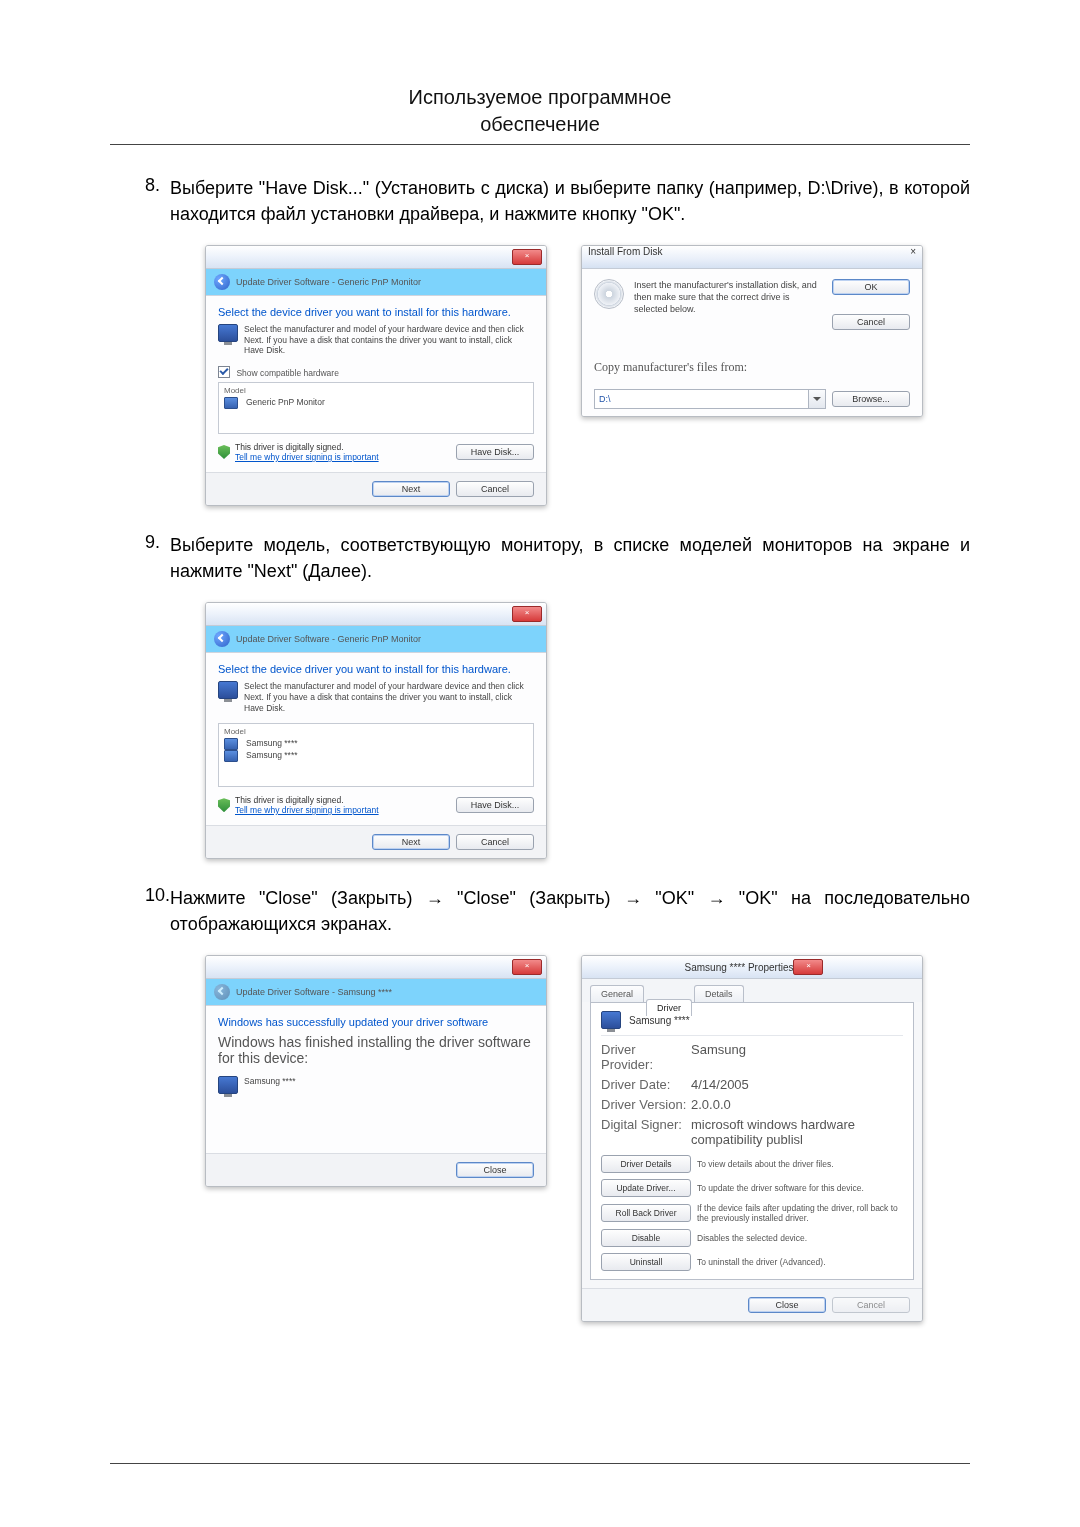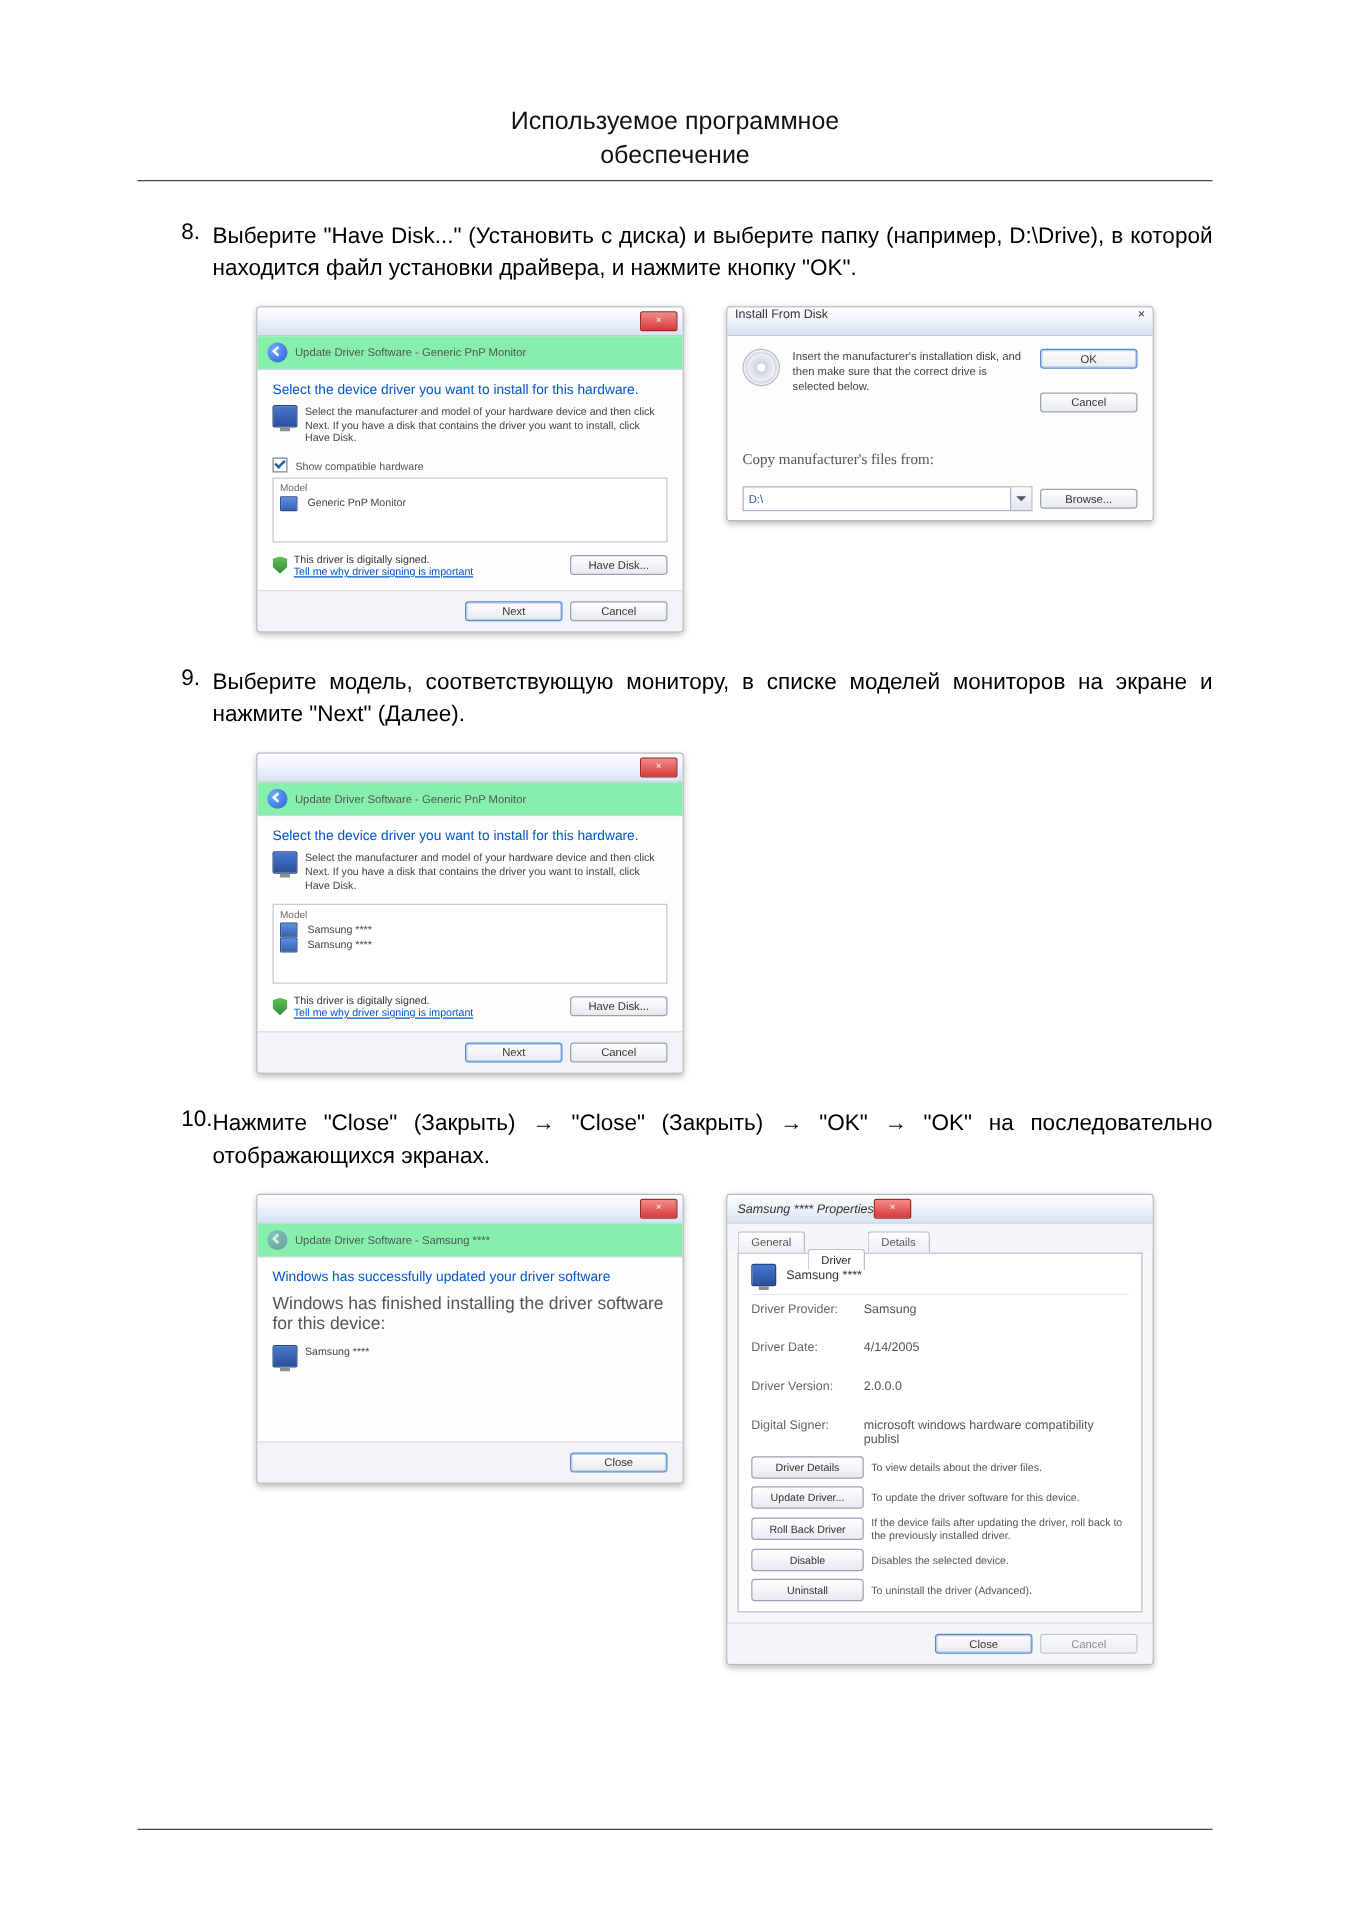--- a/index.html
+++ b/index.html
@@ -101,21 +101,21 @@
     line-height: 12px;
     text-align: center;
   }
   .win .body {
     padding: 8px 12px 10px 12px;
     background: #fdfdfe;
   }
   
   .crumb {
     height: 26px;
-    background: #86efac;
+    background: #7dd3fc;
     border-bottom: 1px solid #d0d5de;
     display: flex;
     align-items: center;
     padding: 0 8px;
     gap: 6px;
   }
   .back-circle {
     width: 16px; height: 16px; border-radius: 50%;
     background: radial-gradient(circle at 30% 30%, #6fa8ff, #2f63c9);
     position: relative;
@@ -243,33 +243,33 @@
     font-size:9px;color:#236;position:relative;display:flex;align-items:center;
   }
   .txt .dd{
     width:16px;height:100%;border-left:1px solid #aeb5c1;
     background:linear-gradient(#fafbfd,#e3e7ee);display:flex;align-items:center;justify-content:center;
   }
   .txt .dd::after{content:"";border:4px solid transparent;border-top-color:#555;margin-top:3px;}
   .txt .val{flex:1;padding:0 4px;color:#2255aa;font-size:9px;}
   
   .props{width:340px;}
-  .props .titlebar{justify-content:flex-start;padding-left:8px;font-style:italic;}
+  .props .titlebar{justify-content:center;padding-left:8px;}
   .props .titlebar .t{font-size:10px;color:#333;}
   .tabs{display:flex;gap:2px;padding:6px 8px 0 8px;background:#f3f5f8;}
   .tab{
     padding:3px 10px;font-size:9px;border:1px solid #b9bfca;border-bottom:none;
     background:linear-gradient(#fdfdfe,#eceff4);border-radius:3px 3px 0 0;color:#555;
   }
   .tab.active{background:#fff;color:#222;position:relative;top:14px;}
   .tabpane{
     margin:0 8px 8px 8px;background:#fff;border:1px solid #b9bfca;padding:8px 10px;
   }
   .dev-head{display:flex;align-items:center;gap:8px;border-bottom:1px solid #e4e7ec;padding-bottom:6px;margin-bottom:6px;}
-  .kv{display:grid;grid-template-columns:90px 1fr;font-size:10px;color:#555;row-gap:20px;margin-bottom:8px;}
+  .kv{display:grid;grid-template-columns:90px 1fr;font-size:13px;color:#555;row-gap:5px;margin-bottom:8px;}
   .kv .k{color:#666;}
   .btn-desc{display:grid;grid-template-columns:86px 1fr;gap:6px 10px;font-size:8.5px;color:#555;align-items:center;}
   .btn-desc .btn{min-width:80px;padding:3px 4px;font-size:8.5px;}
   .props .btn-row{background:#f3f5f8;}
 
   .tiny-mon{
     width:12px;height:10px;background:linear-gradient(#5b8fe0,#3762b0);
     border:1px solid #2c4f8d;border-radius:1px;display:inline-block;vertical-align:-2px;
   }
 </style>

